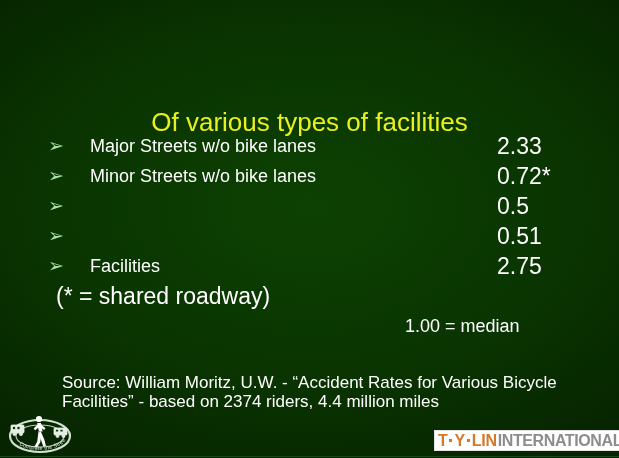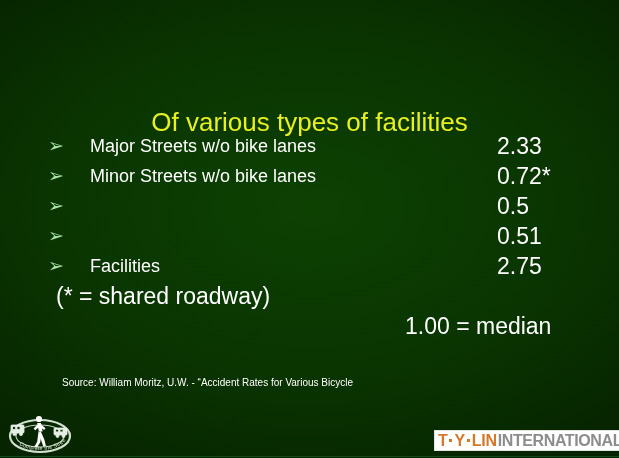--- a/index.html
+++ b/index.html
@@ -94,33 +94,33 @@
     font-size: 23px;
     line-height: 30px;
     white-space: nowrap;
     margin-left: 8px;
   }
   .median {
     position: absolute;
     top: 311px;
     left: 405px;
     color: #ffffff;
-    font-size: 23px;
+    font-size: 18px;
     line-height: 30px;
     white-space: nowrap;
   }
 
   
   .source {
     position: absolute;
     top: 373px;
     left: 62px;
     width: 530px;
     color: #ffffff;
-    font-size: 10px;
+    font-size: 17px;
     line-height: 19px;
   }
   .source-line { display: block; }
 
   
   .seal {
     position: absolute;
     left: 4px;
     bottom: 2px;
     width: 72px;
@@ -212,20 +212,21 @@
       <span class="row-value">2.75</span>
     </div>
 
   </div>
 
   <div class="footnote">(* = shared roadway)</div>
   <div class="median">1.00 = median</div>
 
   <div class="source">
     <span class="source-line">Source: William Moritz, U.W. - “Accident Rates for Various Bicycle</span>
+    <span class="source-line">Facilities” - based on 2374 riders, 4.4 million miles</span>
   </div>
 
   <div class="seal">
     <svg viewBox="0 0 72 44" width="72" height="44">
       <ellipse cx="36" cy="24" rx="30" ry="16" fill="none" stroke="#cfe0cf" stroke-width="2.2"></ellipse>
       <ellipse cx="36" cy="24" rx="24" ry="11" fill="none" stroke="#b9cdb9" stroke-width="1.2"></ellipse>
 
       <g fill="#e4eee4" stroke="#e4eee4" stroke-width="0.8">
         <rect x="7" y="13" width="13" height="8" rx="1"></rect>
         <rect x="8.5" y="14.5" width="3" height="3" fill="#0a3501"></rect>

